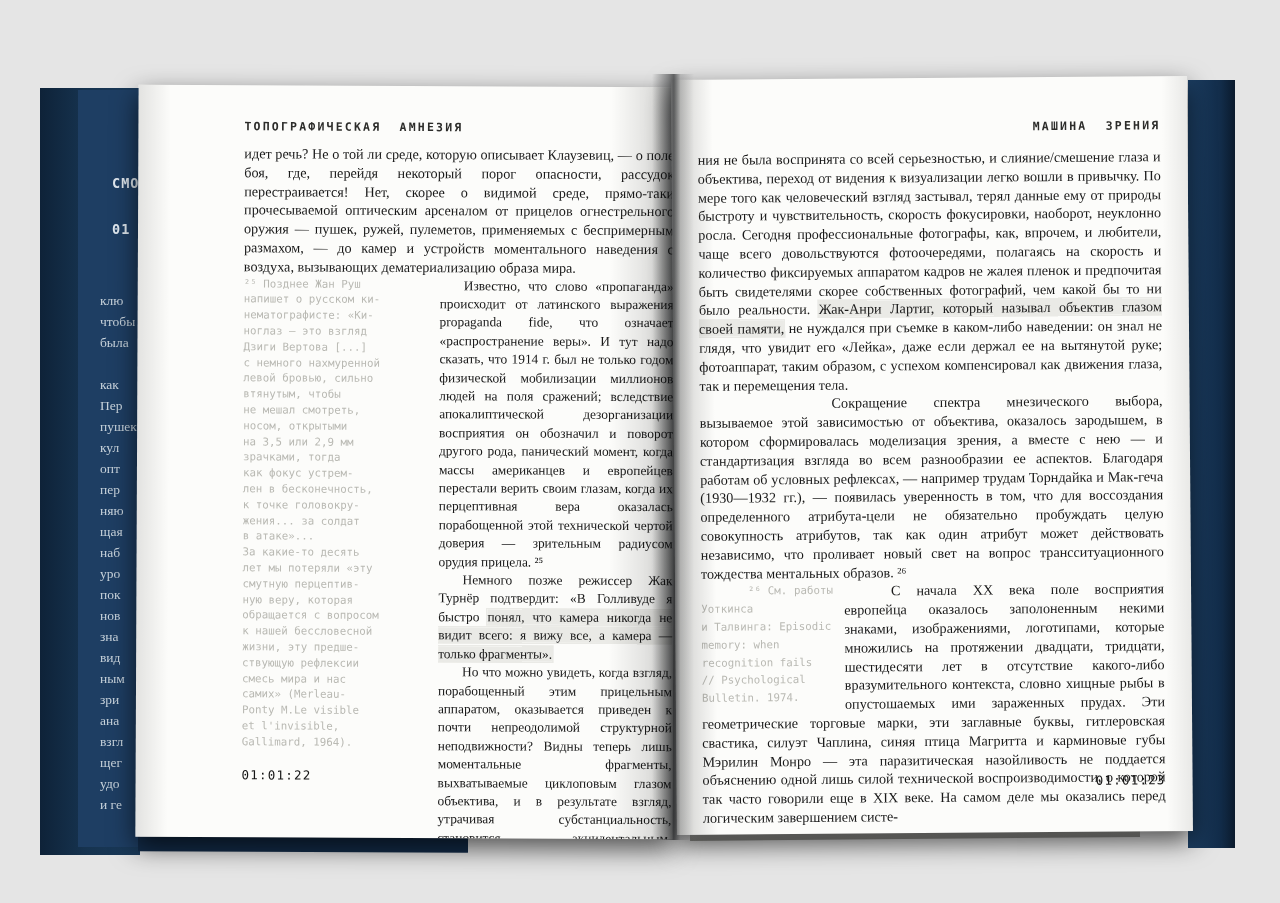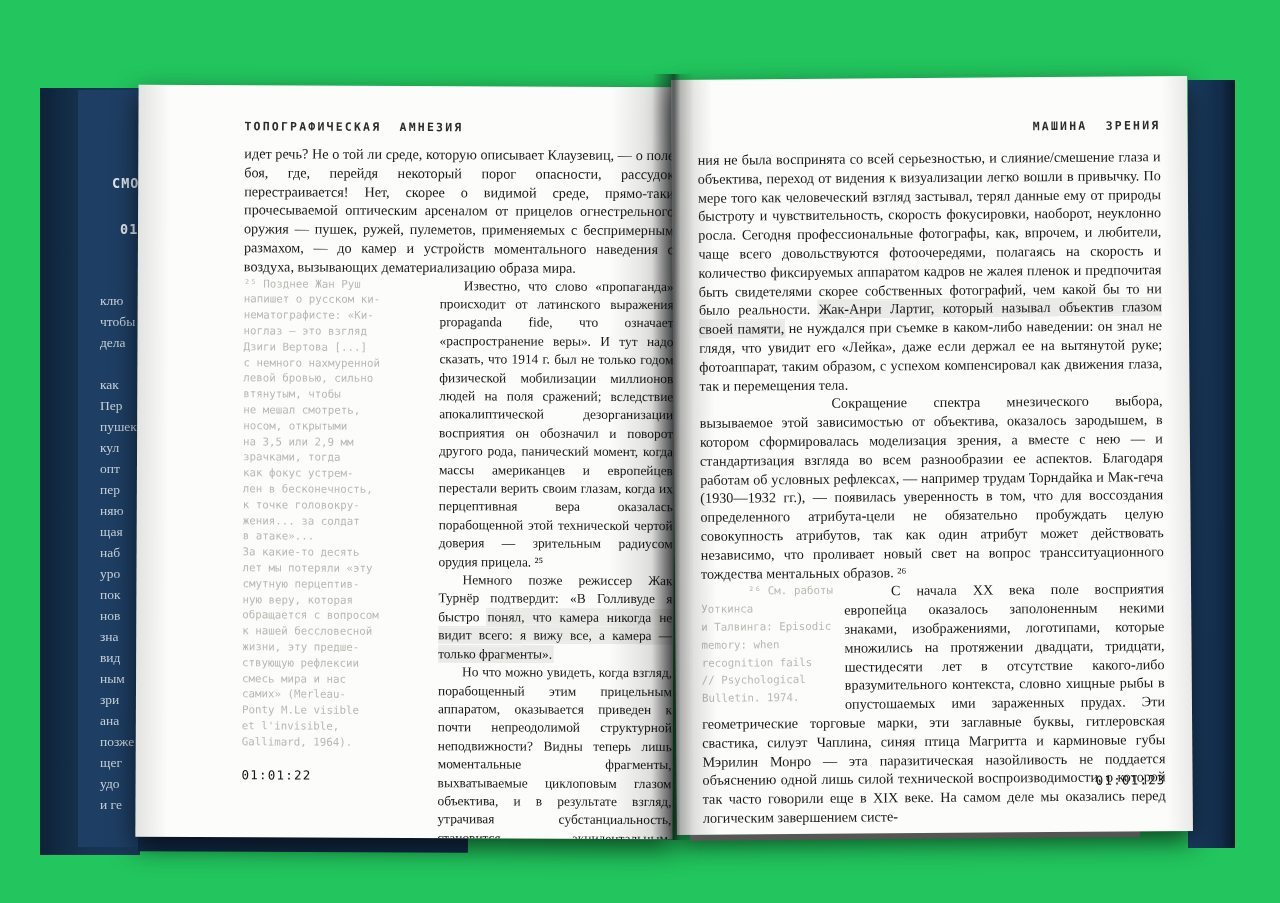--- a/index.html
+++ b/index.html
@@ -1,31 +1,31 @@
 <!DOCTYPE html>
 <html><head>
 <meta charset="utf-8">
 <style>
   html,body{margin:0;padding:0;}
   body{width:1280px;height:903px;background:#030303;font-family:"Liberation Serif","DejaVu Serif",serif;}
-  .scene{position:relative;width:1280px;height:903px;overflow:hidden;background:#22c55e;}
+  .scene{position:relative;width:1280px;height:903px;overflow:hidden;background:#e5e5e5;}
 
   
   .cover-left{position:absolute;left:40px;top:88px;width:100px;height:767px;
     background:linear-gradient(90deg,#0e2238,#16334f 45%,#1a3a5a);}
   .divider{position:absolute;left:78px;top:90px;width:62px;height:757px;background:#1e3e63;}
   .cover-right{position:absolute;left:1188px;top:80px;width:47px;height:768px;
     background:linear-gradient(90deg,#1c3f64,#122c49 70%,#0a1a2c);}
   .cover-bottom{position:absolute;left:138px;top:837px;width:330px;height:15px;background:#132c49;transform:rotate(0.25deg);}
   .edge-strip{position:absolute;left:690px;top:828px;width:450px;height:11px;
     background:linear-gradient(#c9c9c5,#8f8f8b);transform:rotate(-0.5deg);}
   .sliver-head{font-family:"DejaVu Sans Mono","Liberation Mono",monospace;font-weight:bold;
     font-size:13.5px;letter-spacing:1px;color:#dfe7ee;position:absolute;}
   .sliver-title{top:85px;left:34px;}
-  .sliver-num{top:131px;left:42px;}
+  .sliver-num{top:131px;left:34px;}
   .frags{position:absolute;left:22px;top:203px;}
   .frag{height:21px;font-size:13.5px;color:#c7d2db;}
 
   
   .page{position:absolute;background:#fcfcfa;overflow:hidden;box-shadow:0 10px 26px rgba(0,0,0,0.65);}
   .page-left{left:137px;top:86px;width:537px;height:752px;transform:rotate(0.25deg);}
   .page-right{left:674px;top:78px;width:516px;height:755px;transform:rotate(-0.45deg);}
   .page-left::after{content:"";position:absolute;inset:0;pointer-events:none;
     background:linear-gradient(90deg,rgba(0,0,0,0.10),rgba(0,0,0,0) 6%,rgba(0,0,0,0) 88%,rgba(0,0,0,0.18));}
   .page-right::after{content:"";position:absolute;inset:0;pointer-events:none;
@@ -65,40 +65,40 @@
 
   <div class="cover-left"></div>
 
   <div class="divider">
     <span class="sliver-head sliver-title">СМО</span>
     <span class="sliver-head sliver-num">01</span>
     <div class="frags">
 
     <div class="frag">клю</div>
         <div class="frag">чтобы</div>
-        <div class="frag">дела</div>
+        <div class="frag">была</div>
         <div class="frag"></div>
         <div class="frag">как</div>
         <div class="frag">Пер</div>
         <div class="frag">пушек</div>
         <div class="frag">кул</div>
         <div class="frag">опт</div>
         <div class="frag">пер</div>
         <div class="frag">няю</div>
         <div class="frag">щая</div>
         <div class="frag">наб</div>
         <div class="frag">уро</div>
         <div class="frag">пок</div>
         <div class="frag">нов</div>
         <div class="frag">зна</div>
         <div class="frag">вид</div>
         <div class="frag">ным</div>
         <div class="frag">зри</div>
         <div class="frag">ана</div>
-        <div class="frag">позже</div>
+        <div class="frag">взгл</div>
         <div class="frag">щег</div>
         <div class="frag">удо</div>
         <div class="frag">и ге</div>
       </div>
   </div>
 
   <div class="cover-right"></div>
   <div class="cover-bottom"></div>
   <div class="edge-strip"></div>
 

